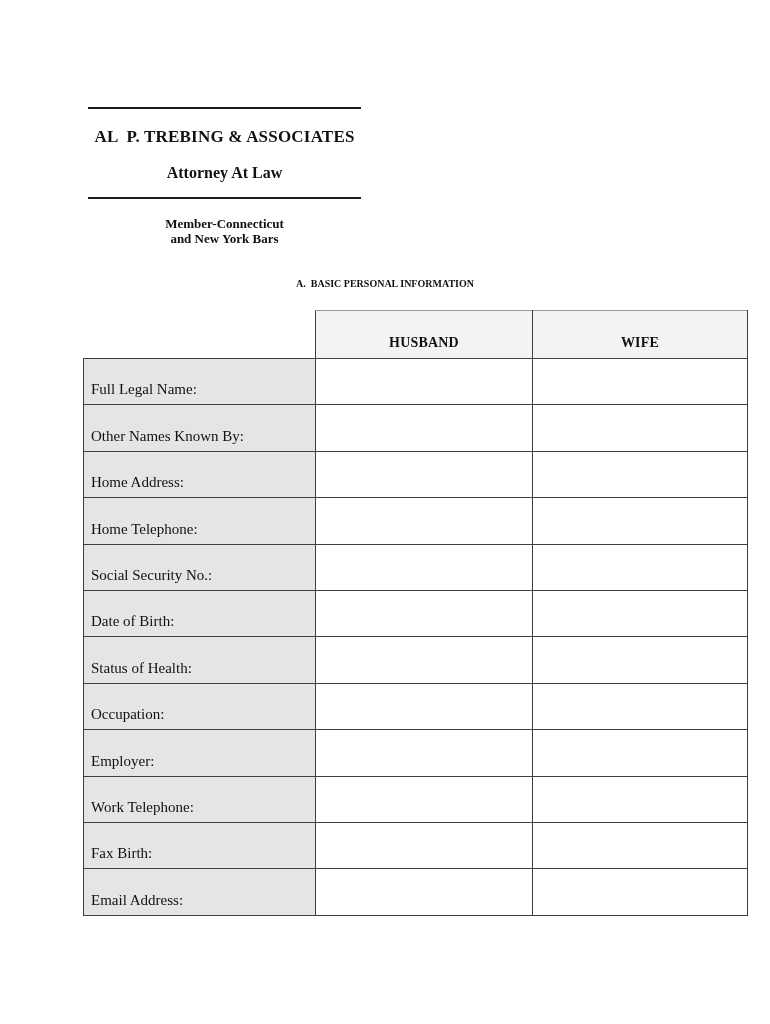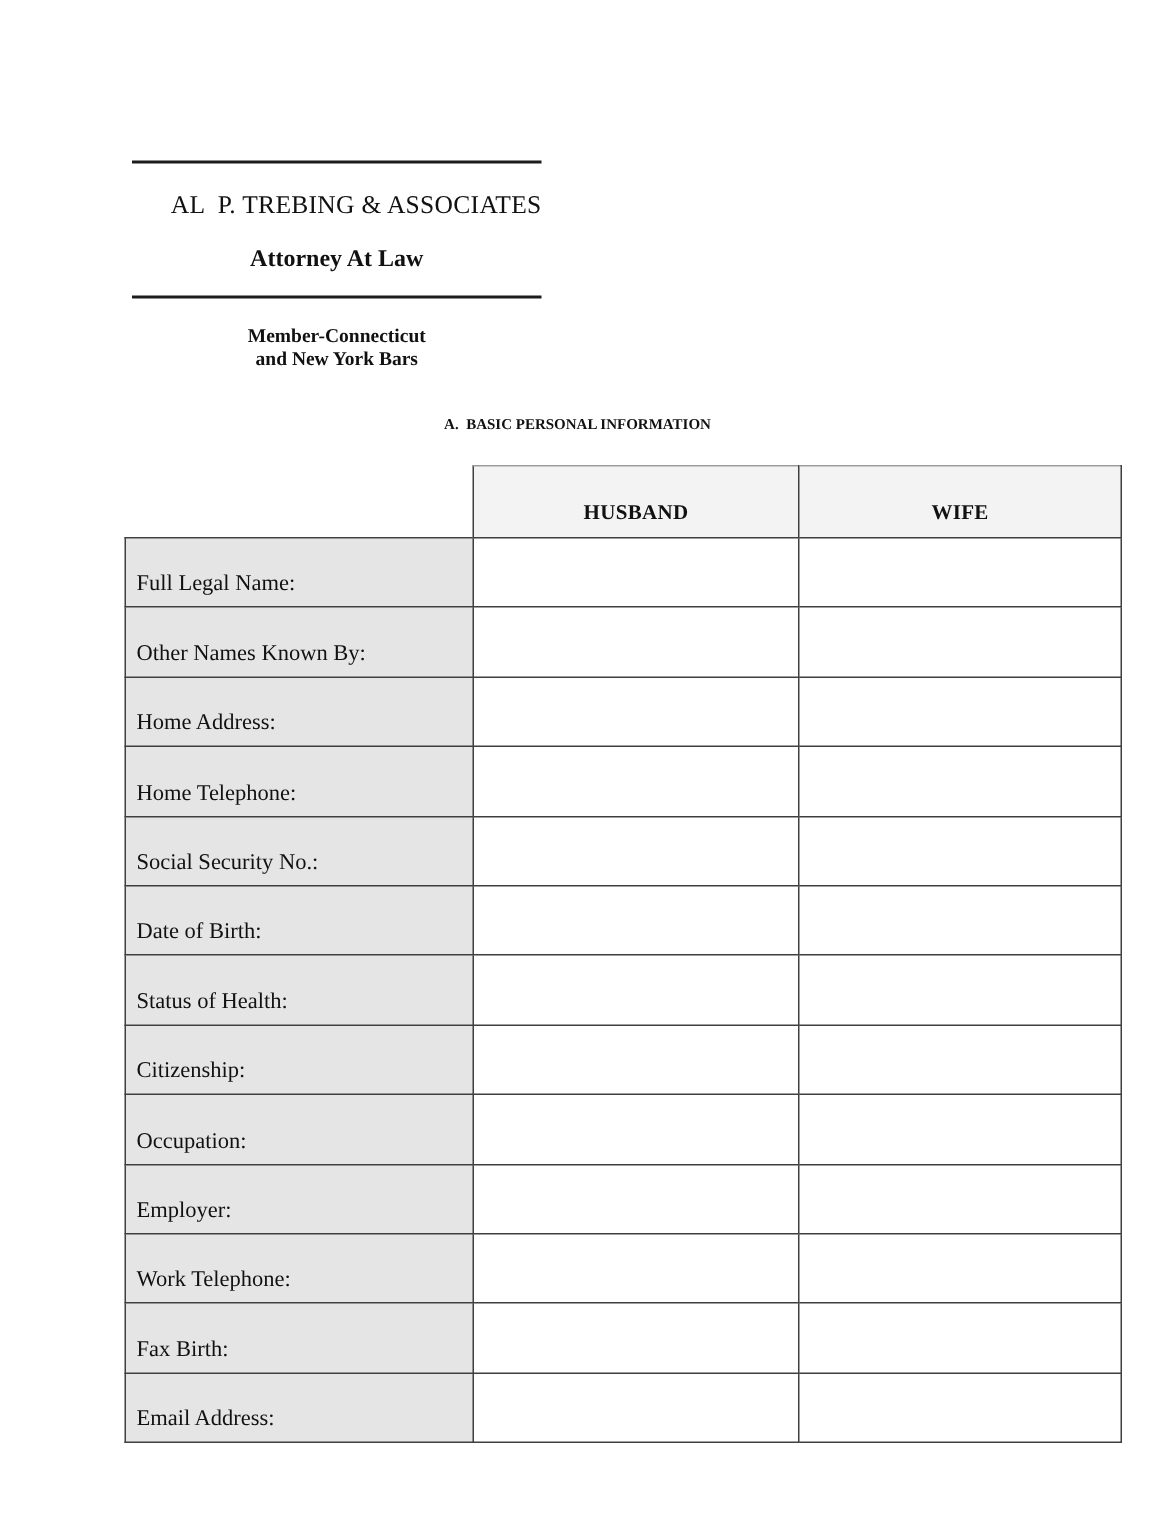--- a/index.html
+++ b/index.html
@@ -23,25 +23,24 @@
     text-align: center;
   }
   .rule {
     border-top: 2px solid #1c1c1c;
     width: 273px;
     height: 0;
   }
   .firm-name {
     margin-top: 18px;
     font-size: 17px;
-    font-weight: normal;
+    font-weight: bold;
     line-height: 20px;
     white-space: pre-wrap;
     letter-spacing: 0.2px;
-    text-align: right;
   }
   .firm-subtitle {
     margin-top: 16px;
     font-size: 16px;
     font-weight: bold;
     line-height: 19px;
   }
   .rule-bottom {
     margin-top: 15px;
   }
@@ -174,25 +173,20 @@
           <td class="label-cell">Date of Birth:</td>
           <td class="field-cell"></td>
           <td class="field-cell"></td>
         </tr>
         <tr>
           <td class="label-cell">Status of Health:</td>
           <td class="field-cell"></td>
           <td class="field-cell"></td>
         </tr>
         <tr>
-          <td class="label-cell">Citizenship:</td>
-          <td class="field-cell"></td>
-          <td class="field-cell"></td>
-        </tr>
-        <tr>
           <td class="label-cell">Occupation:</td>
           <td class="field-cell"></td>
           <td class="field-cell"></td>
         </tr>
         <tr>
           <td class="label-cell">Employer:</td>
           <td class="field-cell"></td>
           <td class="field-cell"></td>
         </tr>
         <tr>

